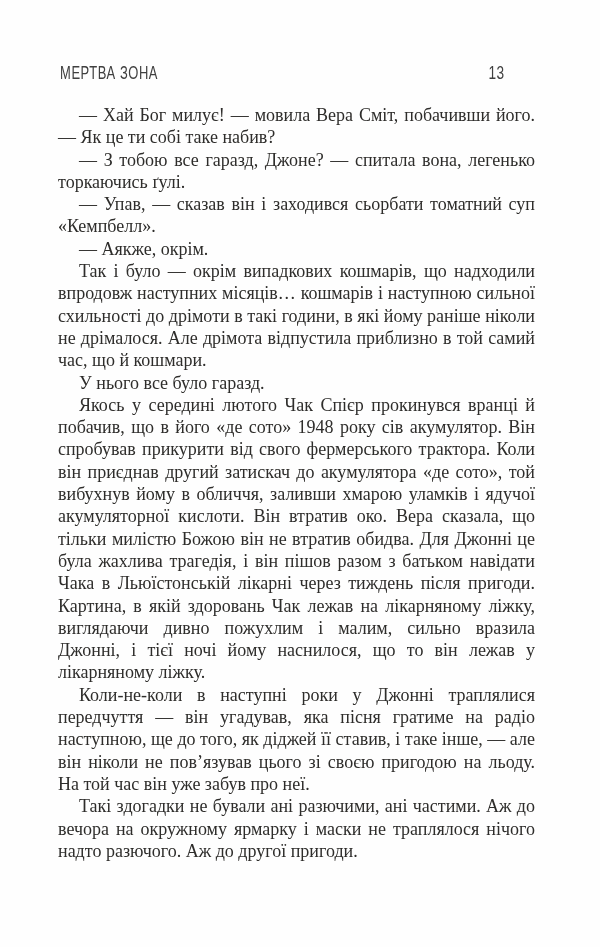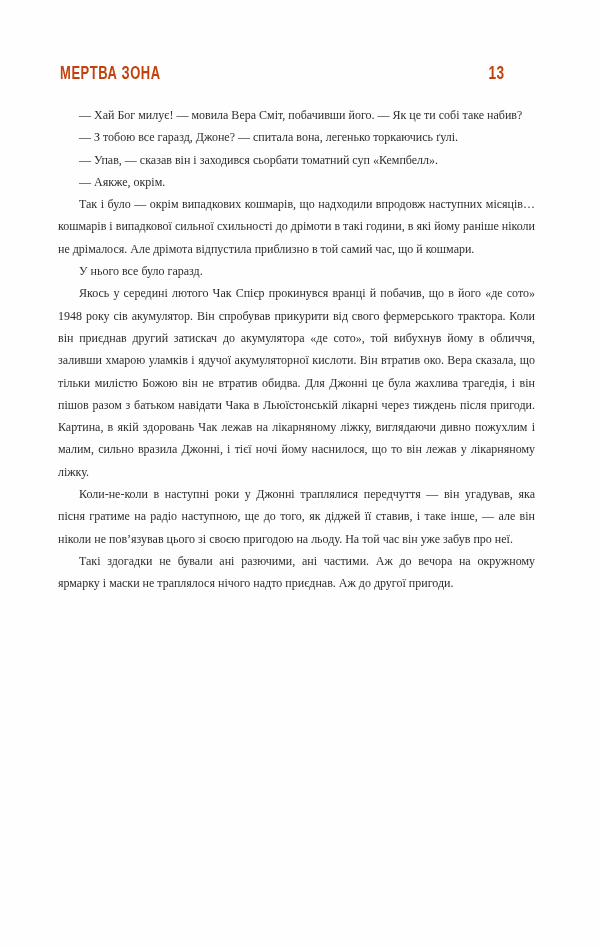--- a/index.html
+++ b/index.html
@@ -14,23 +14,23 @@
     background: #fefefe;
     overflow: hidden;
   }
   .running-header {
     position: absolute;
     top: 63px;
     left: 60px;
     right: 60px;
     height: 20px;
     font-family: "Liberation Sans", sans-serif;
-    font-weight: 700;
+    font-weight: 400;
     font-size: 17.5px;
-    color: #c2410c;
+    color: #404040;
   }
   .header-title {
     position: absolute;
     left: 0;
     top: 0;
     display: inline-block;
     transform: scaleX(0.74);
     transform-origin: 0 50%;
     letter-spacing: 0.8px;
     white-space: nowrap;
@@ -43,21 +43,21 @@
     transform: scaleX(0.78);
     transform-origin: 100% 50%;
     letter-spacing: 0.5px;
   }
   .text-block {
     position: absolute;
     top: 104px;
     left: 58px;
     width: 477px;
     font-family: "Liberation Serif", serif;
-    font-size: 12px;
+    font-size: 18px;
     line-height: 22.3px;
     color: #2e2d2b;
     text-align: justify;
     text-justify: inter-word;
   }
   .para {
     margin: 0;
     padding: 0;
     text-indent: 21px;
   }
@@ -70,19 +70,19 @@
 <div class="page">
   <div class="running-header">
     <span class="header-title">МЕРТВА ЗОНА</span>
     <span class="page-number">13</span>
   </div>
   <div class="text-block">
       <p class="para"><span>— Хай Бог милує! — мовила Вера Сміт, побачивши його. — Як це ти собі таке набив?</span></p>
       <p class="para"><span>— З тобою все гаразд, Джоне? — спитала вона, легенько торкаючись ґулі.</span></p>
       <p class="para"><span>— Упав, — сказав він і заходився сьорбати томатний суп «Кемпбелл».</span></p>
       <p class="para"><span>— Аякже, окрім.</span></p>
-      <p class="para"><span>Так і було — окрім випадкових кошмарів, що надходили впродовж наступних місяців… кошмарів і випадкової сильної схильності до дрімоти в такі години, в які йому раніше ніколи не дрімалося. Але дрімота відпустила приблизно в той самий час, що й кошмари.</span></p>
+      <p class="para"><span>Так і було — окрім випадкових кошмарів, що надходили впродовж наступних місяців… кошмарів і наступною сильної схильності до дрімоти в такі години, в які йому раніше ніколи не дрімалося. Але дрімота відпустила приблизно в той самий час, що й кошмари.</span></p>
       <p class="para"><span>У нього все було гаразд.</span></p>
       <p class="para"><span>Якось у середині лютого Чак Спієр прокинувся вранці й побачив, що в його «де сото» 1948 року сів акумулятор. Він спробував прикурити від свого фермерського трактора. Коли він приєднав другий затискач до акумулятора «де сото», той вибухнув йому в обличчя, заливши хмарою уламків і ядучої акумуляторної кислоти. Він втратив око. Вера сказала, що тільки милістю Божою він не втратив обидва. Для Джонні це була жахлива трагедія, і він пішов разом з батьком навідати Чака в Льюїстонській лікарні через тиждень після пригоди. Картина, в якій здоровань Чак лежав на лікарняному ліжку, виглядаючи дивно пожухлим і малим, сильно вразила Джонні, і тієї ночі йому наснилося, що то </span><span class="italic">він</span><span> лежав у лікарняному ліжку.</span></p>
       <p class="para"><span>Коли-не-коли в наступні роки у Джонні траплялися передчуття — він угадував, яка пісня гратиме на радіо наступною, ще до того, як діджей її ставив, і таке інше, — але він ніколи не пов’язував цього зі своєю пригодою на льоду. На той час він уже забув про неї.</span></p>
-      <p class="para"><span>Такі здогадки не бували ані разючими, ані частими. Аж до вечора на окружному ярмарку і маски не траплялося нічого надто приєднав. Аж до другої пригоди.</span></p>
+      <p class="para"><span>Такі здогадки не бували ані разючими, ані частими. Аж до вечора на окружному ярмарку і маски не траплялося нічого надто разючого. Аж до другої пригоди.</span></p>
     </div>
 </div>
 
 </body></html>

